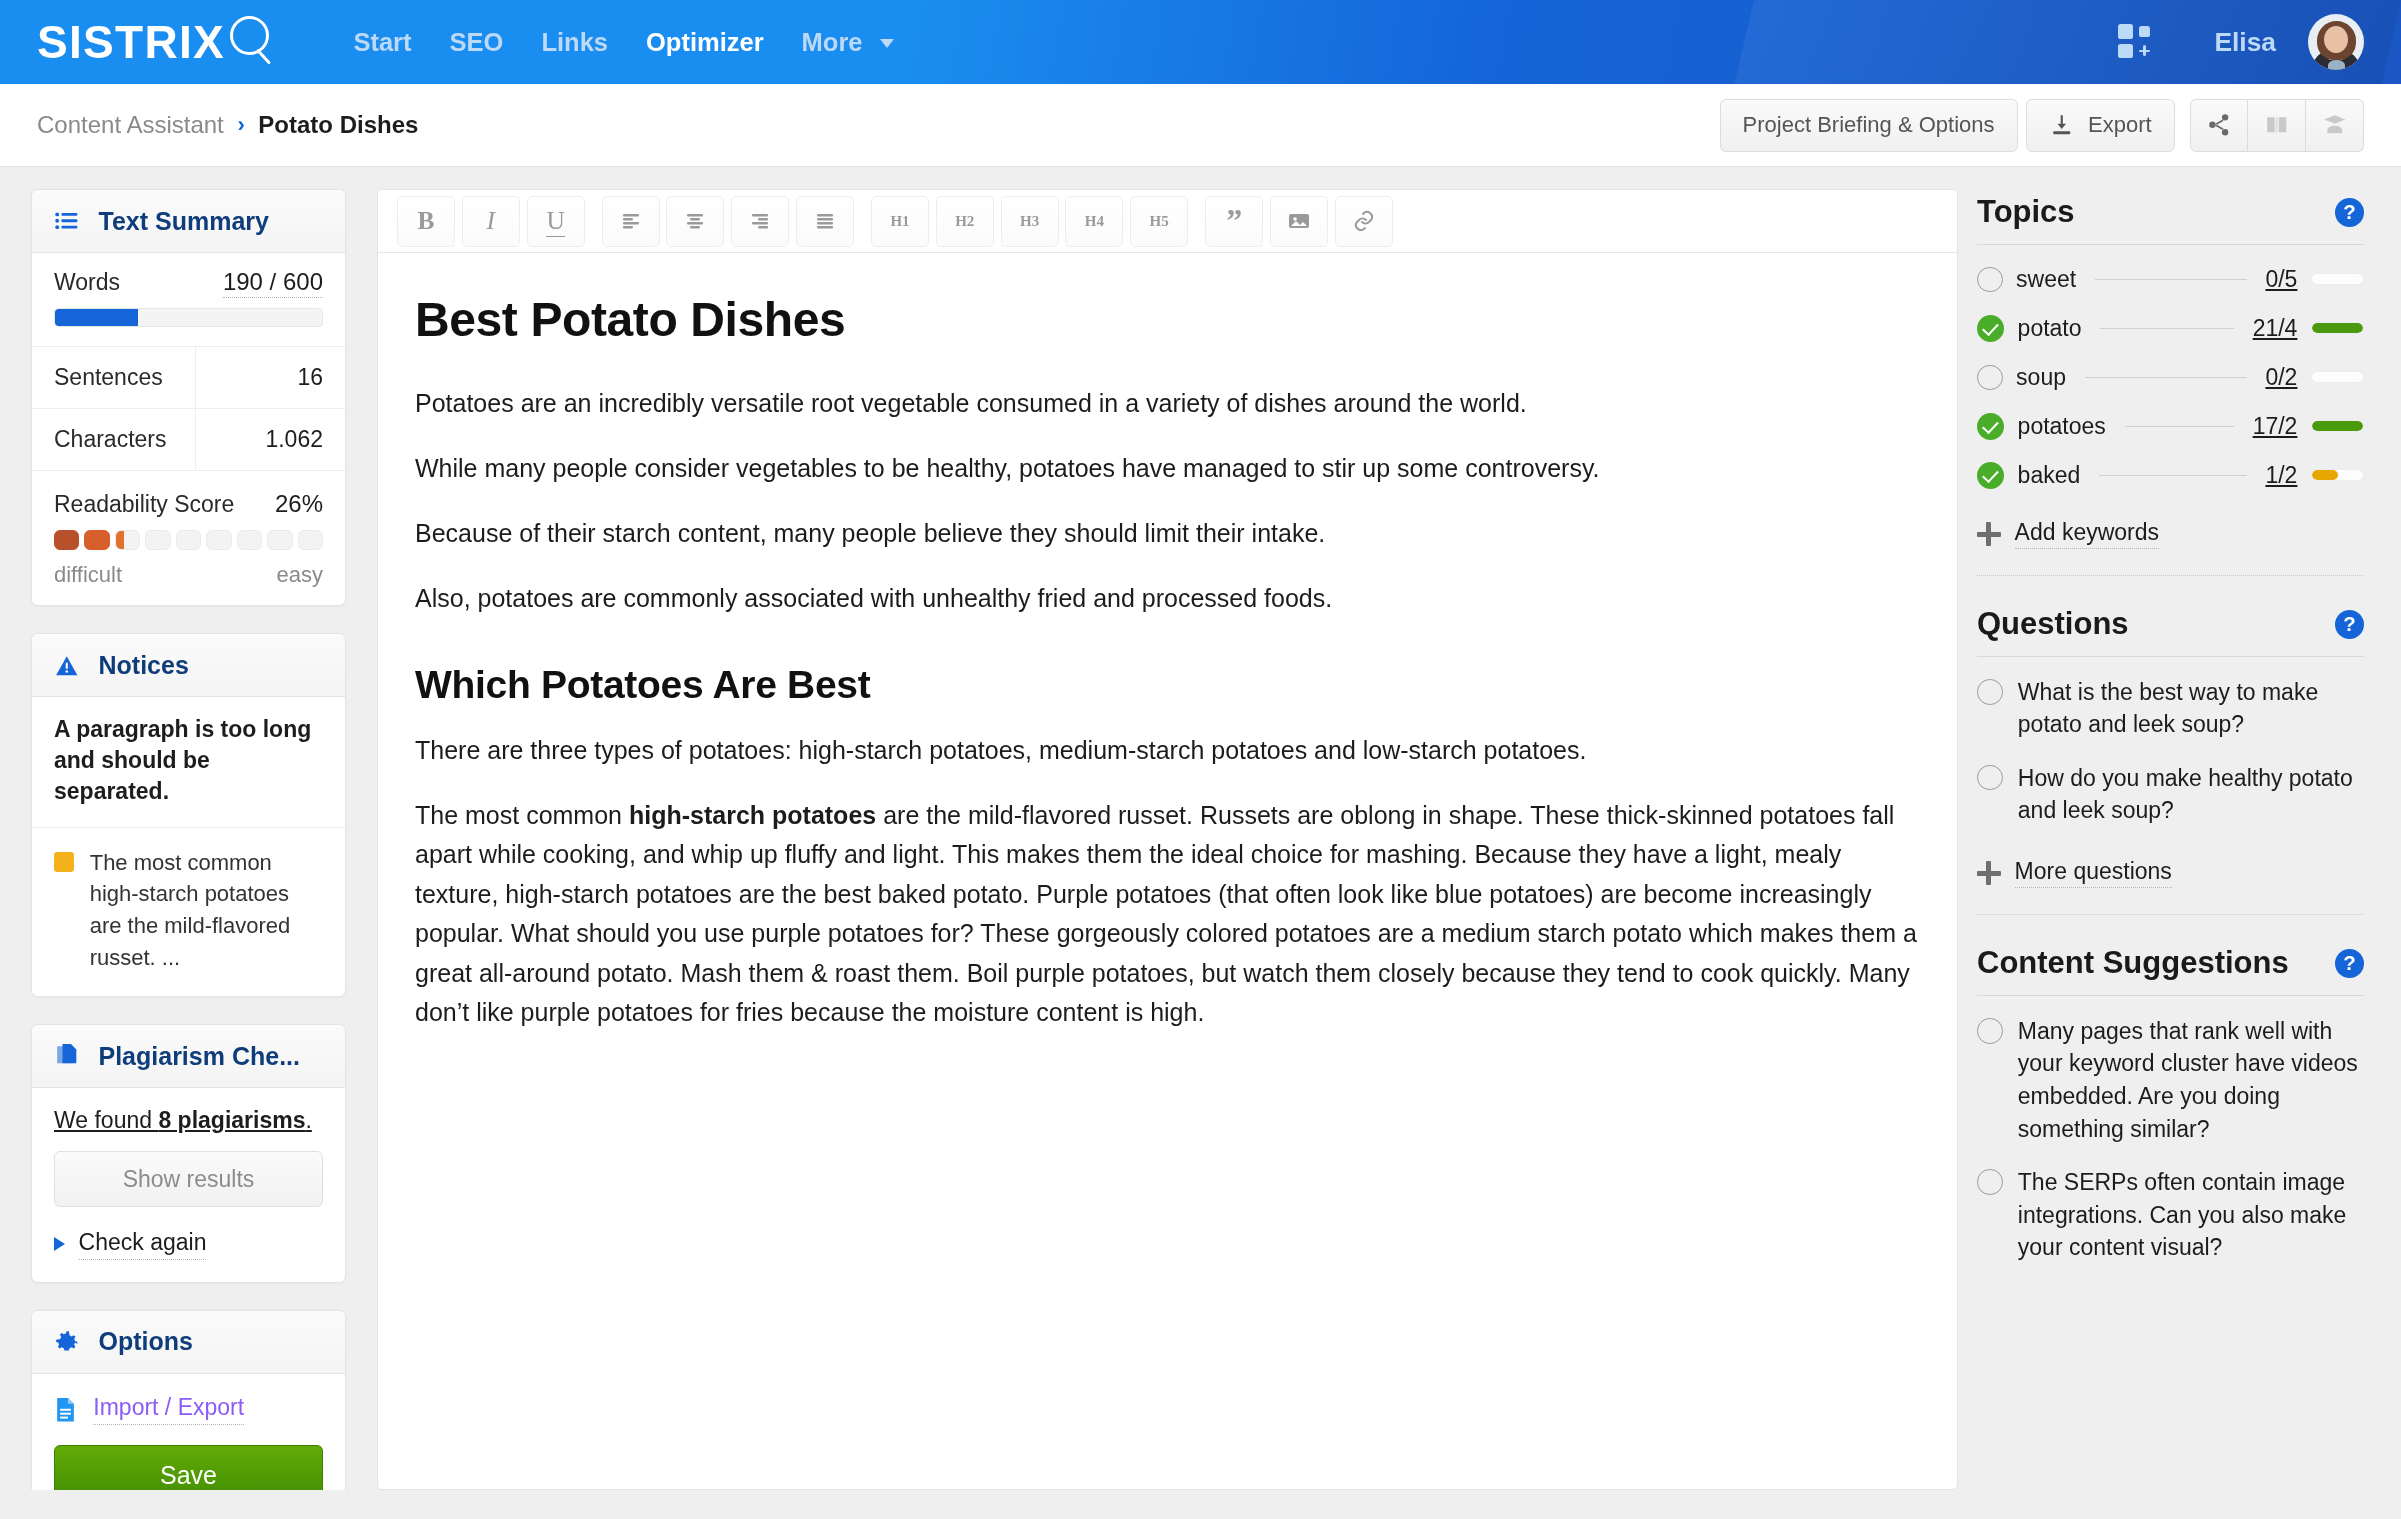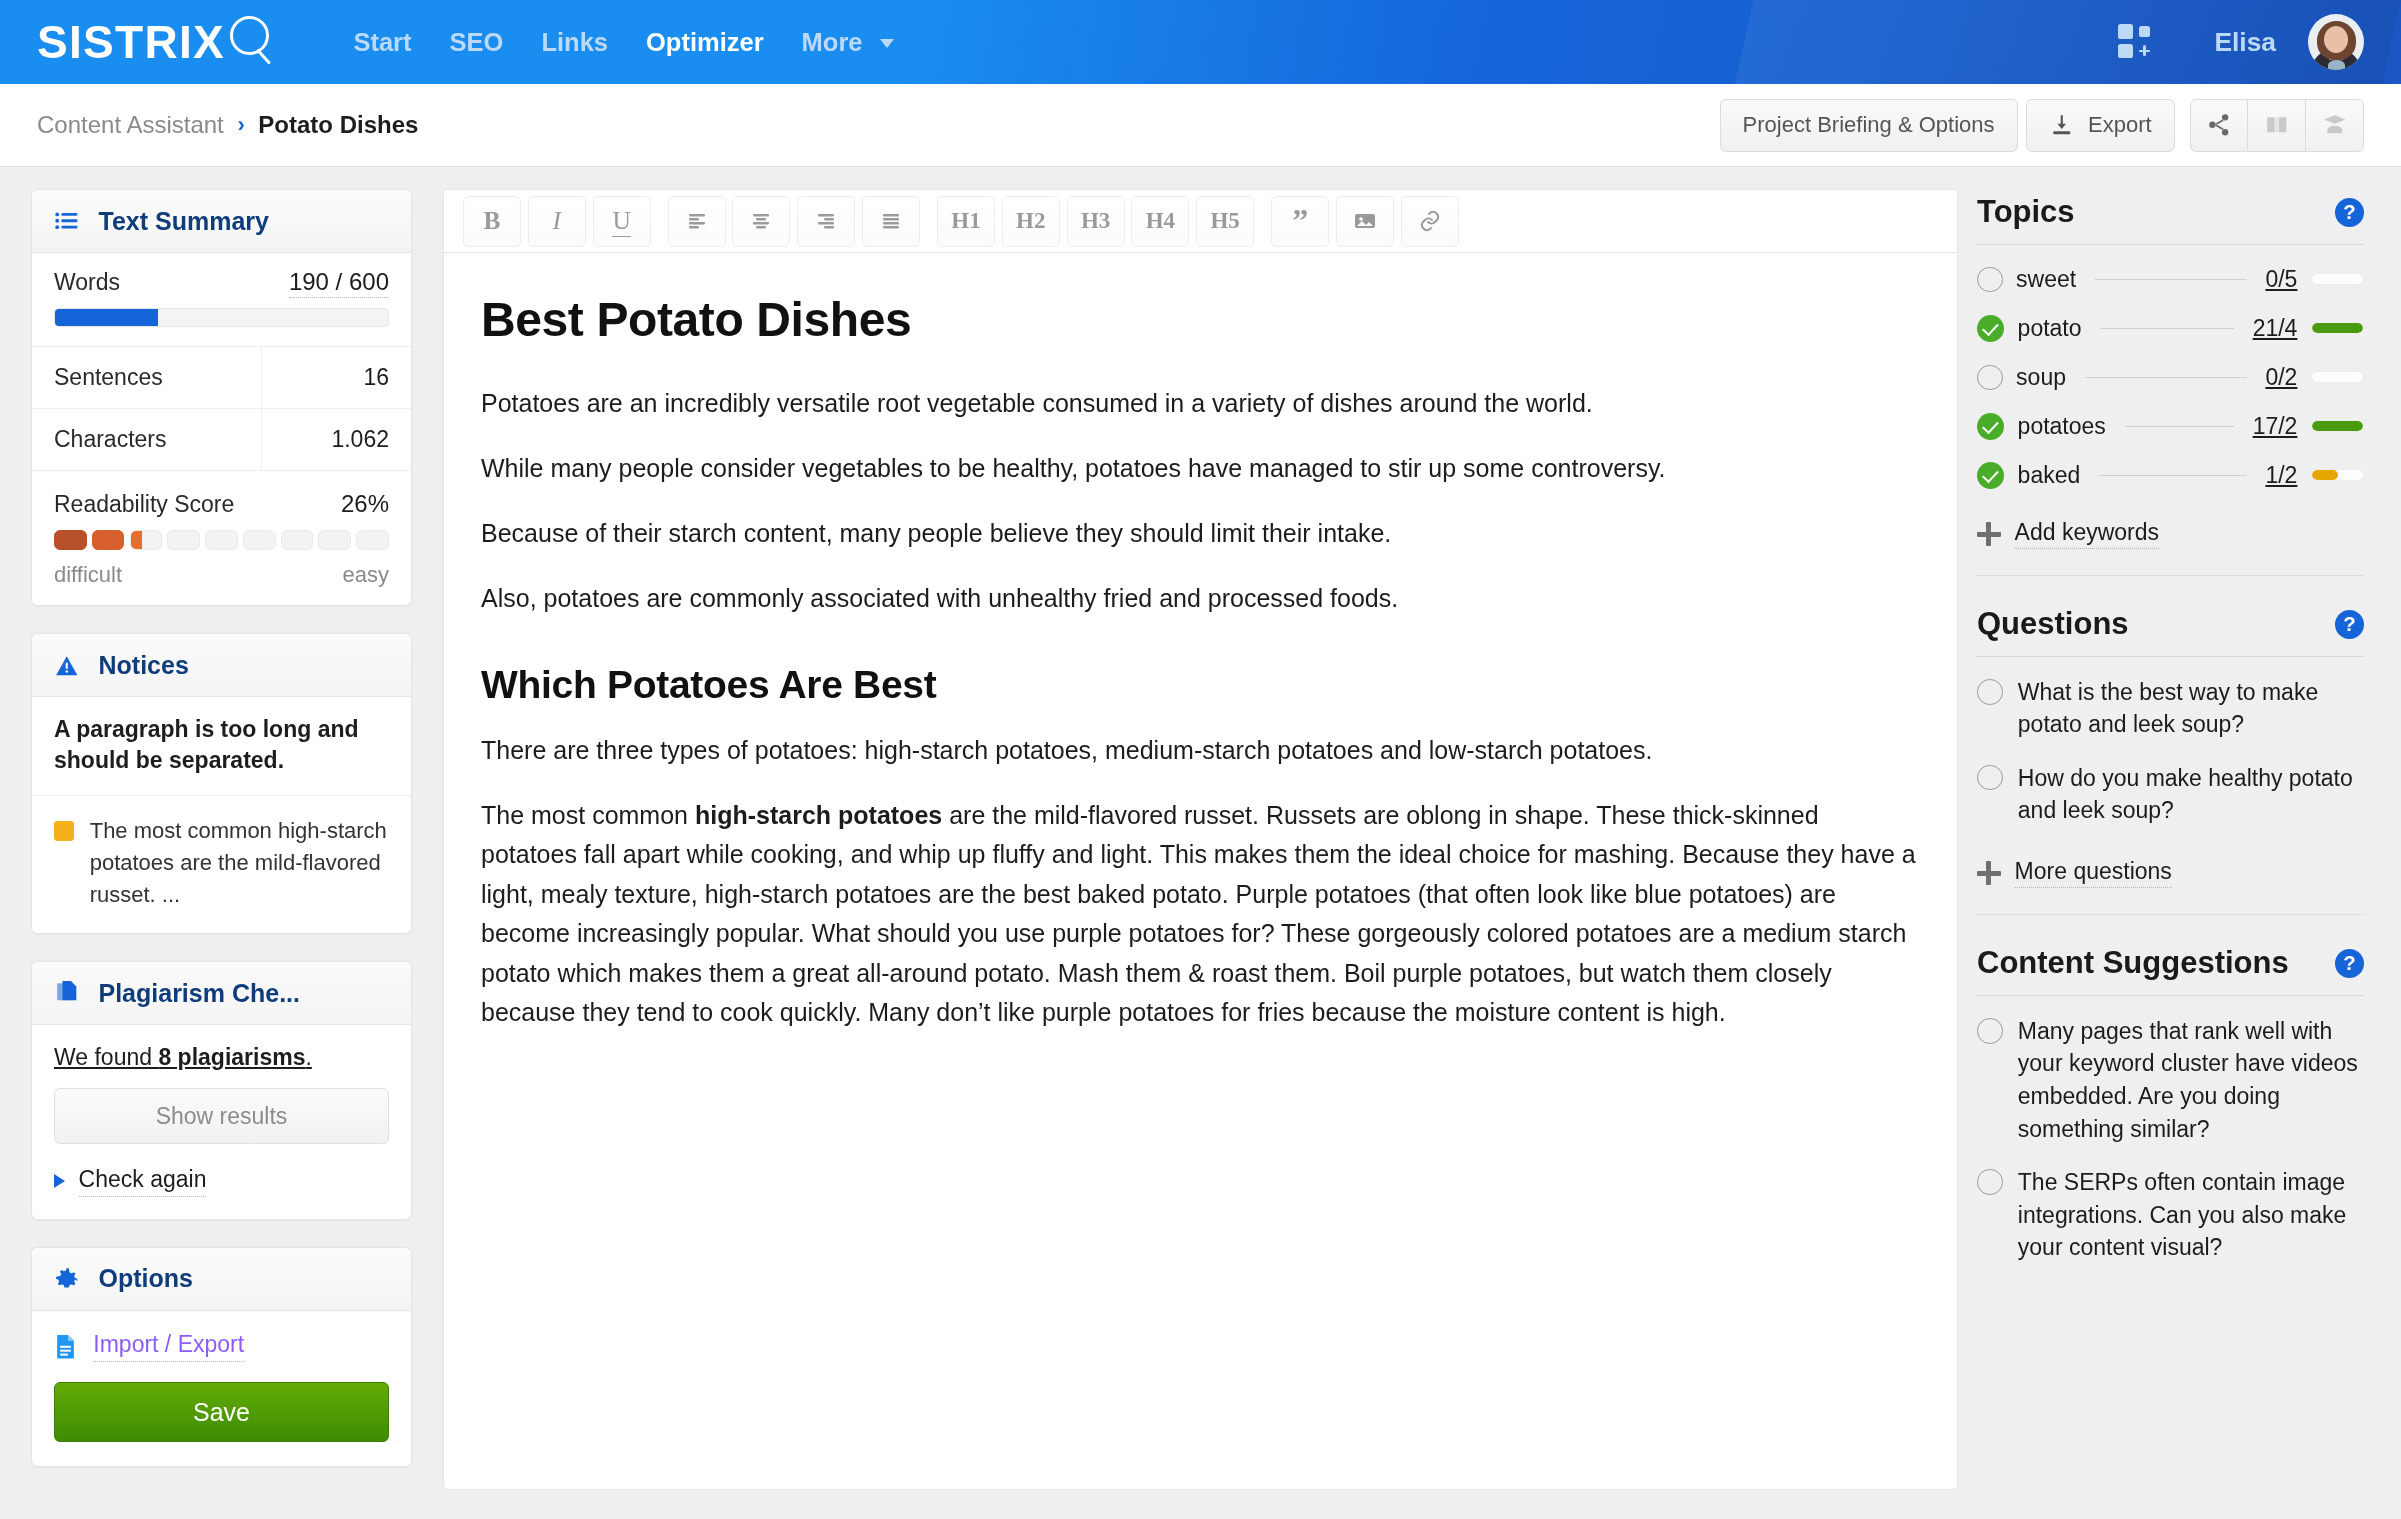--- a/index.html
+++ b/index.html
@@ -101,21 +101,21 @@
     background: linear-gradient(180deg, #fafafa, #f0f0f0);
     border: 0.9px solid #dcdcdc; width: 58px; height: 53px;
     display: flex; align-items: center; justify-content: center; cursor: pointer;
   }
   .icon-btn:first-child { border-radius: 6px 0 0 6px; }
   .icon-btn:last-child { border-radius: 0 6px 6px 0; }
   .icon-btn + .icon-btn { border-left: none; }
 
   
   .main { display: flex; height: calc(1519px - 113px - 83px); }
-  .col-left { width: 443px; flex: none; padding: 22px 31px 12px 31px; overflow: hidden; }
+  .col-left { width: 377px; flex: none; padding: 22px 31px 12px 31px; overflow: hidden; }
   .col-center { flex: 1; padding: 22px 0 0 0; }
   .col-right { width: 443px; flex: none; padding: 22px 37px 0 19px; overflow: hidden; }
 
   
   .panel {
     background: #fff; border: 0.9px solid #e4e4e4; border-radius: 6.8px;
     margin-bottom: 27px; overflow: hidden;
     box-shadow: 0 0.9px 1.7px rgba(0,0,0,0.04);
   }
   .panel-head {
@@ -201,21 +201,21 @@
     padding: 0 19px; gap: 0; background: #fff;
   }
   .tb-btn {
     width: 58px; height: 51px; border-radius: 5.1px;
     background: linear-gradient(180deg, #ffffff, #fbfbfb);
     border: 0.9px solid #ededed;
     display: flex; align-items: center; justify-content: center;
     font-size: 25.5px; color: #9a9a9a; cursor: pointer; flex: none;
     font-family: "Liberation Serif", serif;
   }
-  .tb-btn.hh { font-family: "Liberation Serif", serif; font-size: 23px; font-weight: 700; }
+  .tb-btn.hh { font-family: "Liberation Serif", serif; font-size: 15px; font-weight: 700; }
   .tb-gap { width: 17px; flex: none; }
   .tb-sm { width: 6.8px; flex: none; }
   .editor-body { padding: 39px 37px 0 37px; overflow: hidden; }
   .doc-h1 { font-size: 48px; font-weight: 700; color: #111; margin-bottom: 37px; letter-spacing: -0.4px; }
   .doc-h2 { font-size: 39px; font-weight: 700; color: #111; margin: 44px 0 24px 0; letter-spacing: -0.3px; }
   .doc-p { font-size: 25px; color: #1c1c1c; line-height: 1.58; margin-bottom: 25.5px; }
   .doc-p b { font-weight: 700; }
 
   
   .rs-head { display: flex; align-items: center; justify-content: space-between; padding: 5.1px 0 13.6px 0; }

